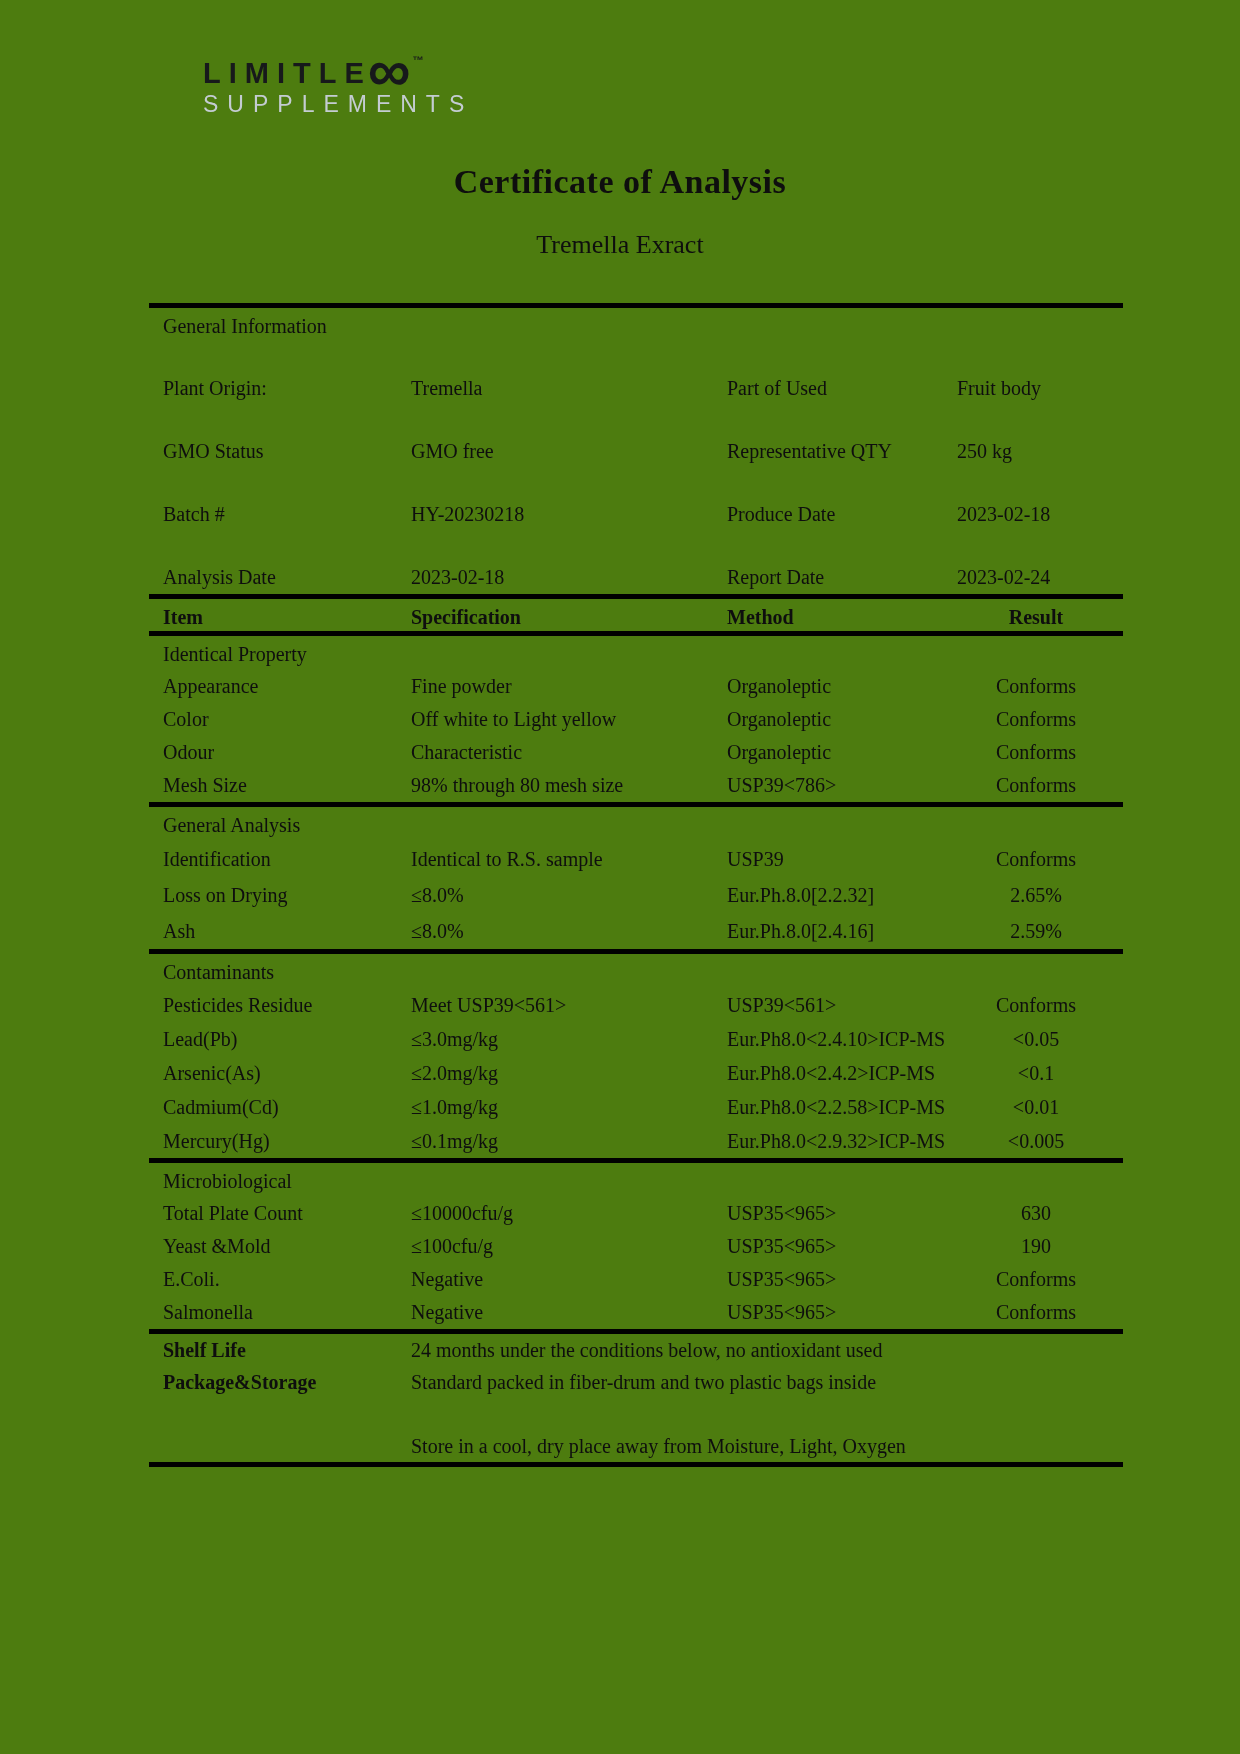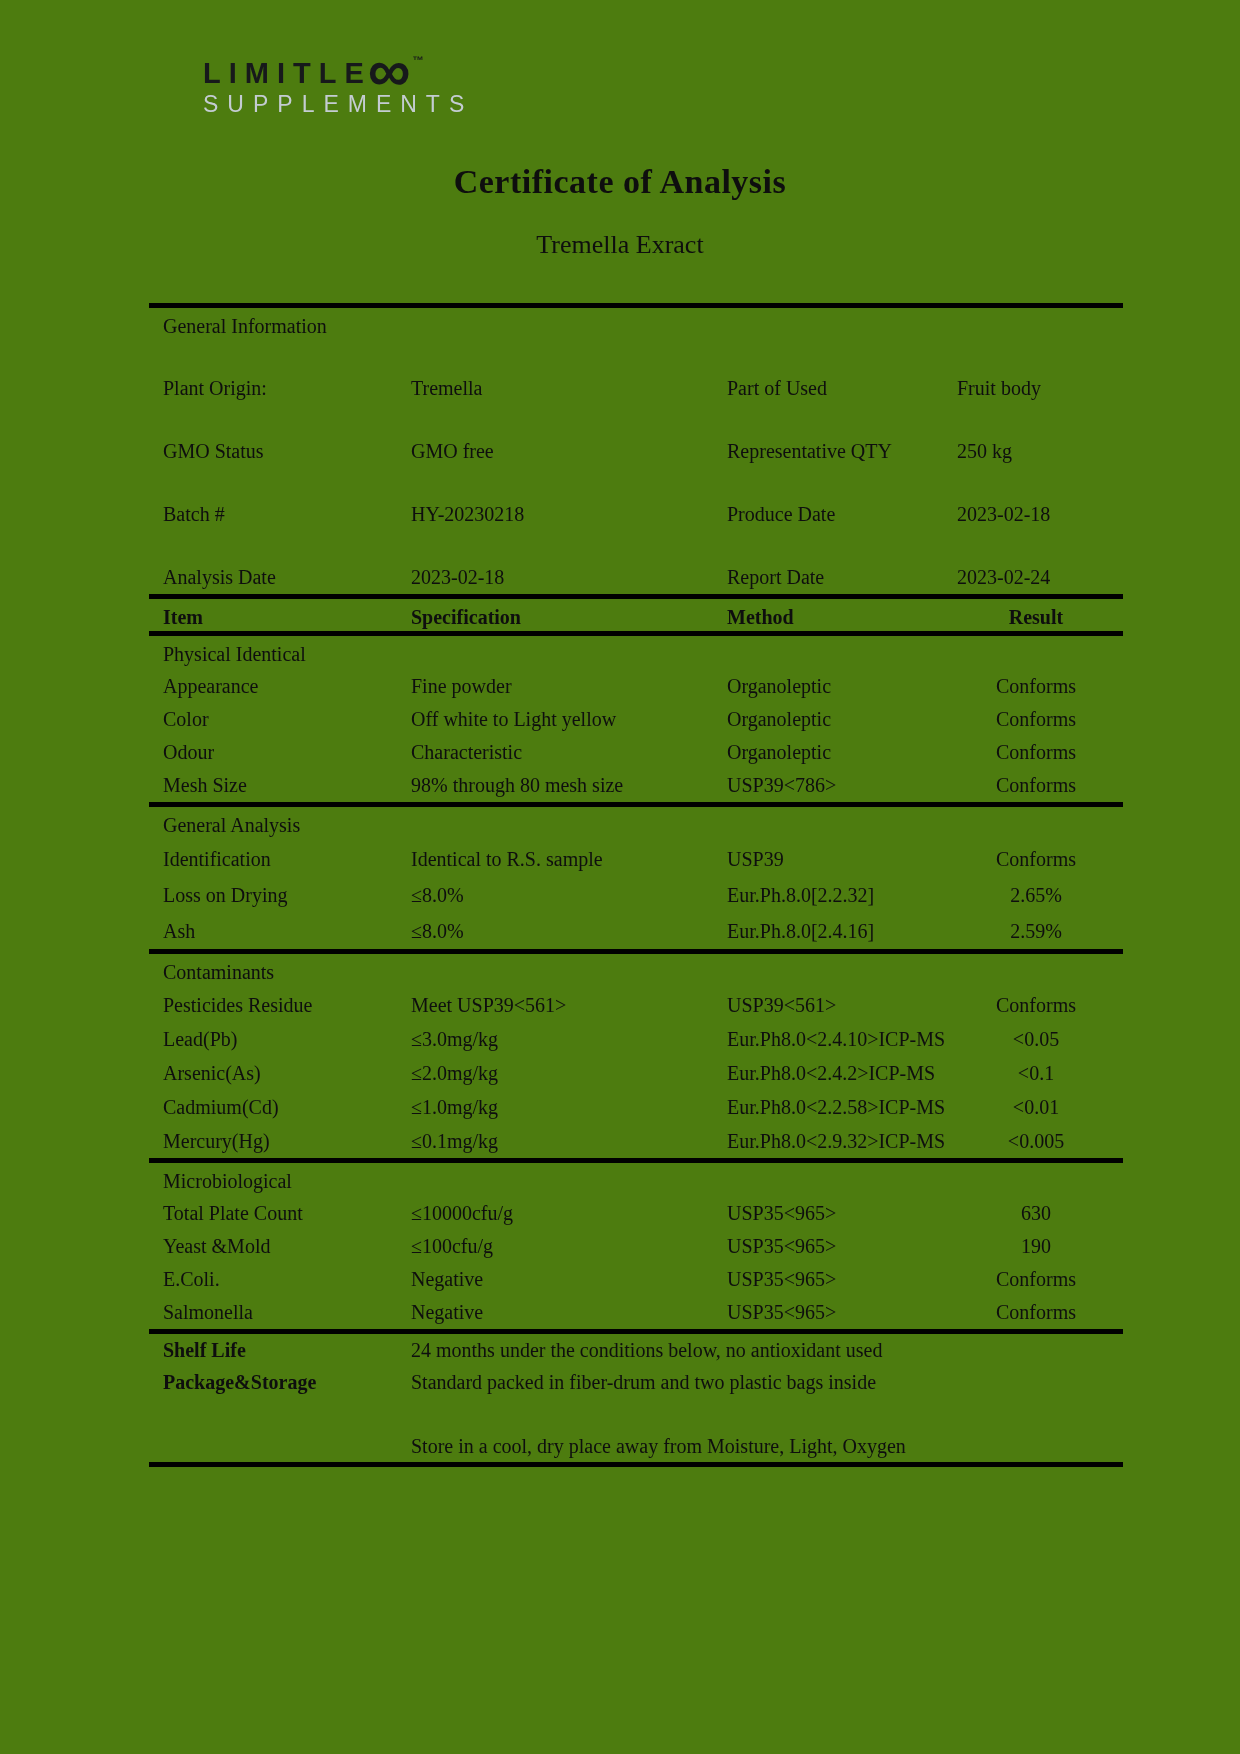--- a/index.html
+++ b/index.html
@@ -96,21 +96,21 @@
 
     <div class="t-row hdr-row">
       <span>Item</span>
       <span>Specification</span>
       <span>Method</span>
       <span class="result">Result</span>
     </div>
 
     <div class="rule"></div>
 
-    <div class="sec-head">Physical Identical</div>
+    <div class="sec-head">Identical Property</div>
     <div class="t-row">
       <span>Appearance</span>
       <span>Fine powder</span>
       <span>Organoleptic</span>
       <span class="result">Conforms</span>
     </div>
     <div class="t-row">
       <span>Color</span>
       <span>Off white to Light yellow</span>
       <span>Organoleptic</span>

